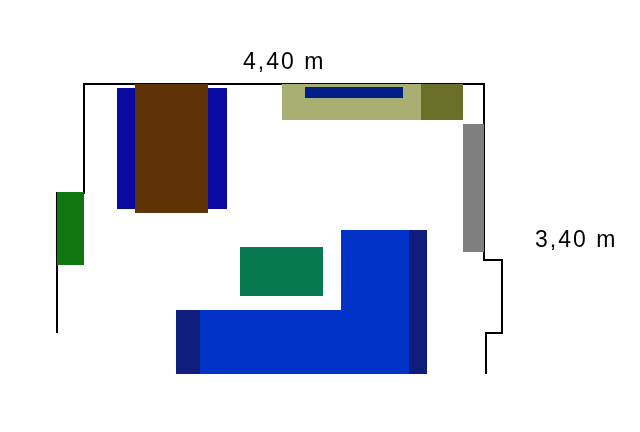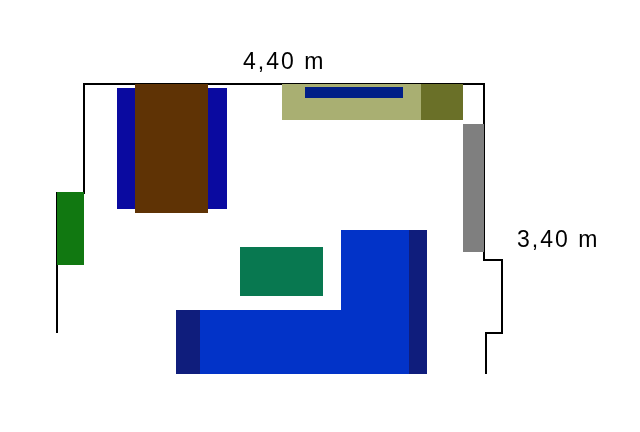--- a/index.html
+++ b/index.html
@@ -18,21 +18,21 @@
   }
   .dim-label {
     position: absolute;
     font-size: 23px;
     letter-spacing: 2px;
     color: #000000;
     white-space: nowrap;
     line-height: 1;
   }
   .dim-label-top  { left: 243px; top: 50px; }
-  .dim-label-right{ left: 517px; top: 228px; }
+  .dim-label-right{ left: 535px; top: 228px; }
 </style>
 </head>
 <body>
 
 <div class="stage">
   <svg id="plan-svg" class="plan-svg" viewBox="0 0 640 432" xmlns="http://www.w3.org/2000/svg">
       <line x1="83" y1="84" x2="485" y2="84" stroke="#000000" stroke-width="2"></line>
       <line x1="84" y1="83" x2="84" y2="194" stroke="#000000" stroke-width="2"></line>
       <line x1="56" y1="193" x2="84" y2="193" stroke="#000000" stroke-width="2"></line>
       <line x1="57" y1="193" x2="57" y2="333" stroke="#000000" stroke-width="2"></line>

